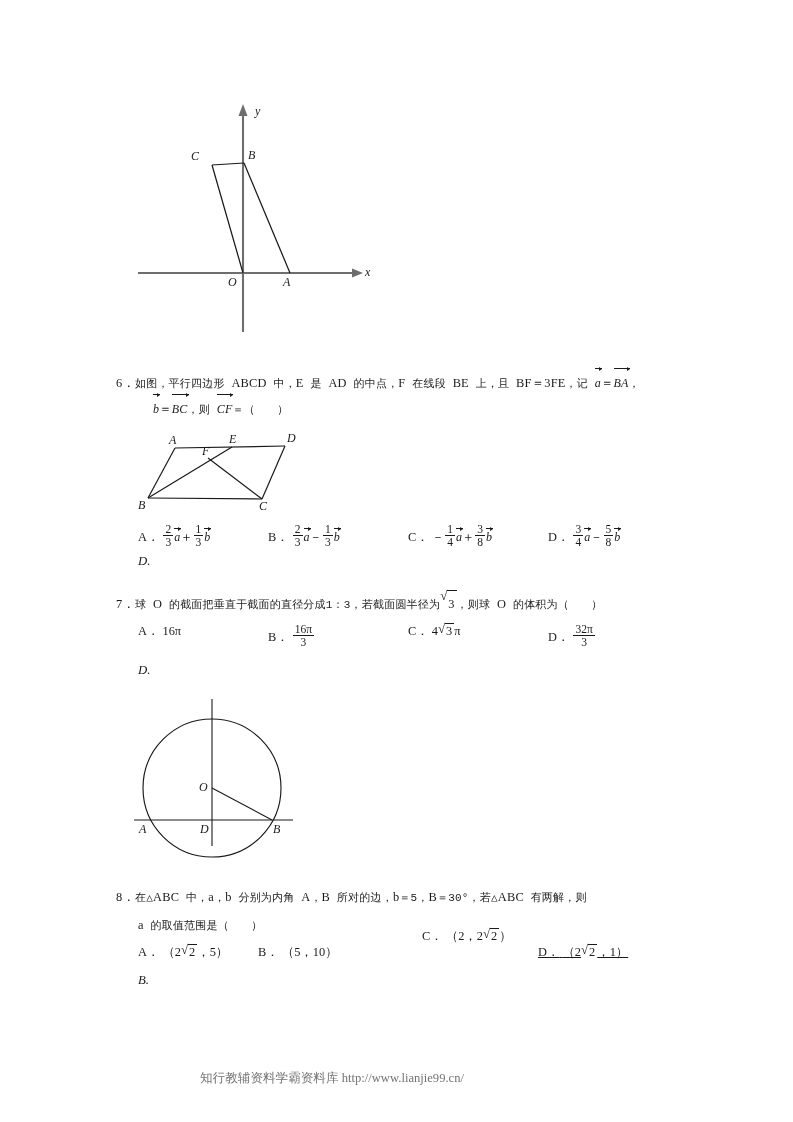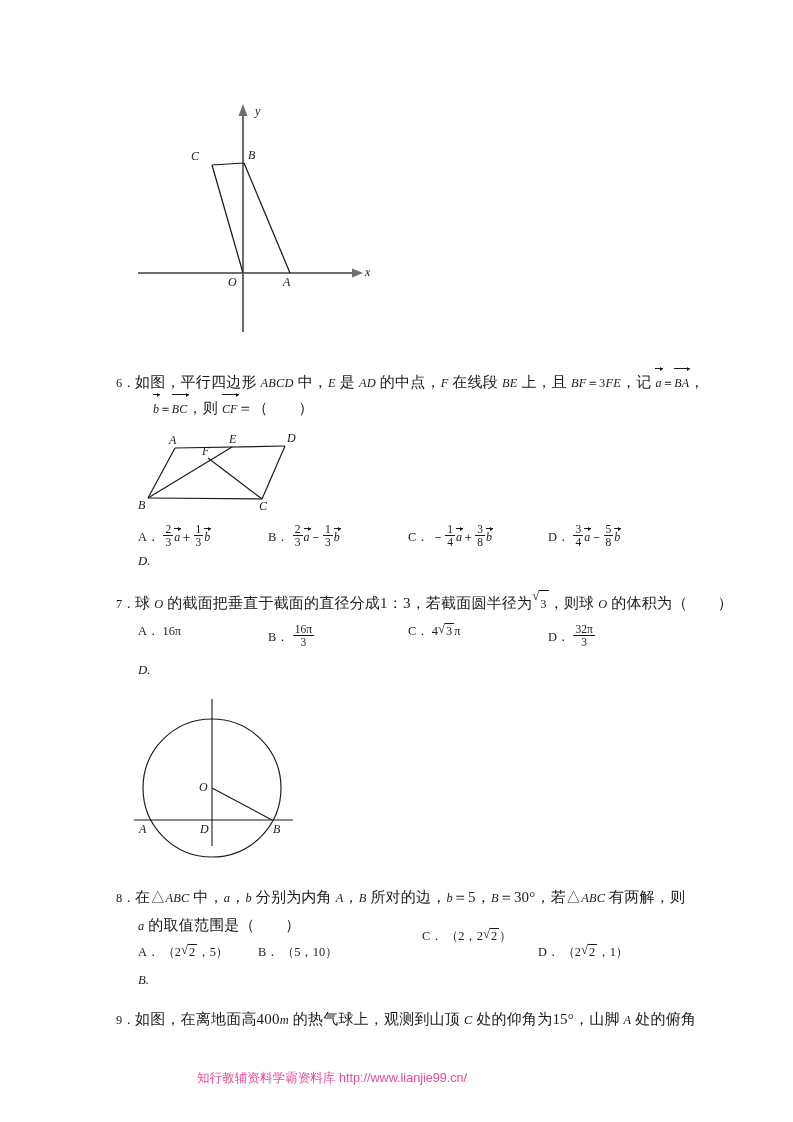--- a/index.html
+++ b/index.html
@@ -27,24 +27,24 @@
     position: absolute;
     font-size: 12.4px;
     line-height: 26px;
     white-space: nowrap;
     letter-spacing: 0.2px;
   }
   .qnum {
     font-family: "Liberation Serif", serif;
   }
   .cn {
-    font-family: Liberation Serif, serif;
-    font-size: 15px;
-  }
-  .it { font-style: italic; }
+    font-family: Liberation Mono, monospace;
+    font-size: 11px;
+  }
+  .it { }
   .opt {
     position: absolute;
     white-space: nowrap;
     font-size: 12.4px;
   }
   .ansline {
     position: absolute;
     font-size: 12.8px;
     font-style: italic;
     font-family: "Liberation Serif", serif;
@@ -125,22 +125,22 @@
   }
 
   
   .footer {
     position: absolute;
     left: 0;
     top: 1070px;
     width: 664px;
     text-align: center;
     font-size: 12.6px;
-    color: #ec4899;
-    font-family: Liberation Sans, sans-serif;
+    color: #737373;
+    font-family: Liberation Serif, serif;
     white-space: nowrap;
   }
 </style>
 </head>
 <body>
 
 <div class="page">
 
   <div class="fig" style="left:120px; top:92px; width:270px; height:250px;">
     <svg width="270" height="250" viewBox="0 0 270 250">
@@ -300,26 +300,23 @@
   <div class="opt" style="left:258px; top:944px;font-family:Liberation Serif, serif;">
     <span>B．</span>
     <span>（5，10）</span>
   </div>
 
   <div class="opt" style="left:398px; top:928px;margin-left:24px;">
     <span>C．</span>
     <span>（2，2</span><span class="rad"><span class="rsign">√</span><span class="rtxt">2</span></span><span>）</span>
   </div>
 
-  <div class="opt" style="left:538px; top:944px;">
+  <div class="opt" style="left:538px; top:944px;text-decoration:underline;">
     <span>D．</span>
     <span>（2</span><span class="rad"><span class="rsign">√</span><span class="rtxt">2</span></span><span>，1）</span>
   </div>
 
   <div class="ansline" style="left:138px; top:973px;">B.</div>
 
-  <div class="qline" style="left:116px; top:1006px;">
-    <span class="qnum">9．</span><span class="cn">如图，在离地面高400</span><span class="it">m</span><span class="cn"> 的热气球上，观测到山顶 </span><span class="it">C</span><span class="cn"> 处的仰角为15°，山脚 </span><span class="it">A</span><span class="cn"> 处的俯角</span>
-  </div>
 
   <div class="footer">知行教辅资料学霸资料库 http://www.lianjie99.cn/</div>
 
 </div>
 
 </body></html>

